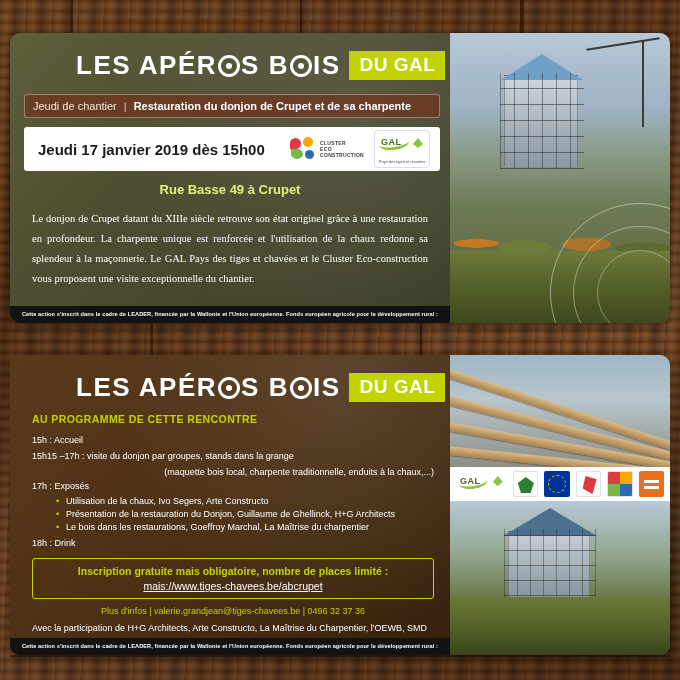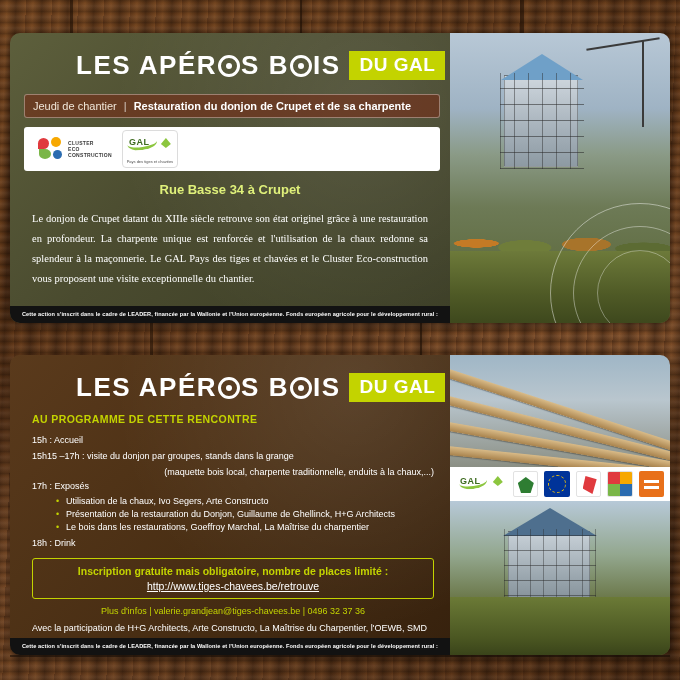--- a/index.html
+++ b/index.html
@@ -435,20 +435,21 @@
         <div class="badge-gal">DU GAL</div>
       </div>
 
       <div class="subtitle-bar">
         <span class="sb-left">Jeudi de chantier</span>
         <span class="sb-sep">|</span>
         <span class="sb-right">Restauration du donjon de Crupet et de sa charpente</span>
       </div>
 
       <div class="white-band">
+        <div class="date-text">Jeudi 17 janvier 2019 dès 15h00</div>
         <div class="logo-strip">
           <div class="logo-cluster">
             <div class="cluster-dots">
               <i class="cd1"></i>
                 <i class="cd2"></i>
                 <i class="cd3"></i>
                 <i class="cd4"></i>
             </div>
             <div class="cluster-text">
               <div>CLUSTER</div>
@@ -458,21 +459,21 @@
           </div>
           <div class="logo-gal">
             <div class="gal-swoosh"></div>
             <div class="gal-bird"></div>
             <div class="gal-word">GAL</div>
             <div class="gal-sub">Pays des tiges et chavées</div>
           </div>
         </div>
       </div>
 
-      <div class="address-line">Rue Basse 34 à Crupet</div>
+      <div class="address-line">Rue Basse 49 à Crupet</div>
 
       <div class="body-text">Le donjon de Crupet datant du XIIIe siècle retrouve son état originel grâce à une restauration en profondeur. La charpente unique est renforcée et l'utilisation de la chaux redonne sa splendeur à la maçonnerie. Le GAL Pays des tiges et chavées et le Cluster Eco-construction vous proposent une visite exceptionnelle du chantier.</div>
 
       <div class="footer-strip">Cette action s'inscrit dans le cadre de LEADER, financée par la Wallonie et l'Union européenne. Fonds européen agricole pour le développement rural : l'Europe investit dans les zones rurales.</div>
     </div>
 
     <div class="right-col">
       <div class="photo-site">
         <div class="crane-arm"></div>
         <div class="crane"></div>
@@ -522,21 +523,21 @@
         </ul>
         <div class="row">
           <span>18h</span>
           <span>: Drink</span>
         </div>
       </div>
 
       <div class="cta-box">
         <div class="cta-line1">Inscription gratuite mais obligatoire, nombre de places limité :</div>
         <div class="cta-line2">
-          <a href="#">http://www.tiges-chavees.be/retrouve</a>
+          <a href="#">mais://www.tiges-chavees.be/abcrupet</a>
         </div>
       </div>
 
       <div class="infos-line">Plus d'infos | valerie.grandjean@tiges-chavees.be | 0496 32 37 36</div>
 
       <div class="partners-line">Avec la participation de H+G Architects, Arte Constructo, La Maîtrise du Charpentier, l'OEWB, SMD</div>
 
       <div class="footer-strip">Cette action s'inscrit dans le cadre de LEADER, financée par la Wallonie et l'Union européenne. Fonds européen agricole pour le développement rural : l'Europe investit dans les zones rurales.</div>
     </div>
 

